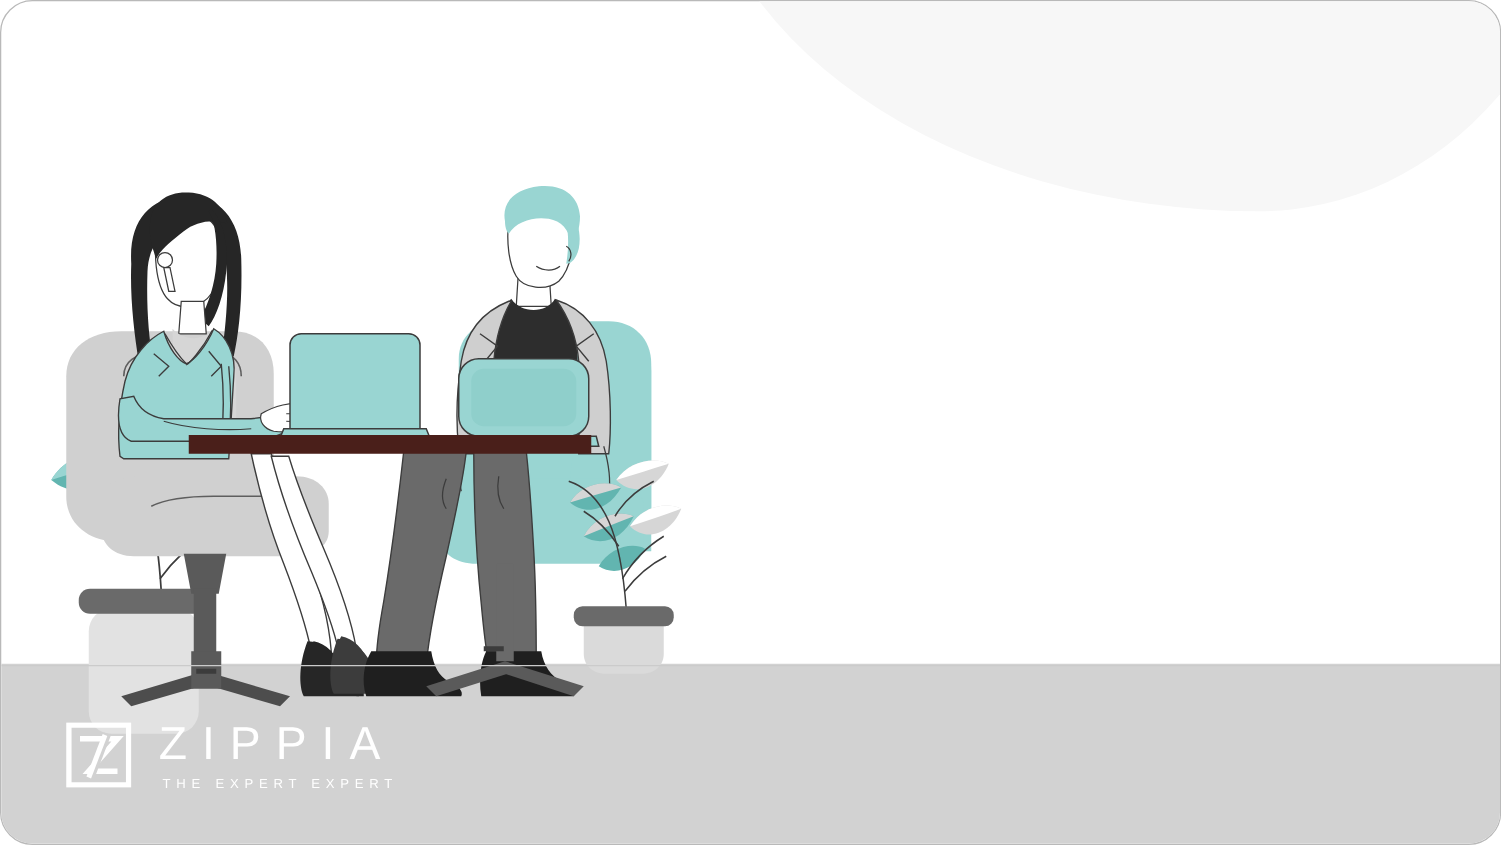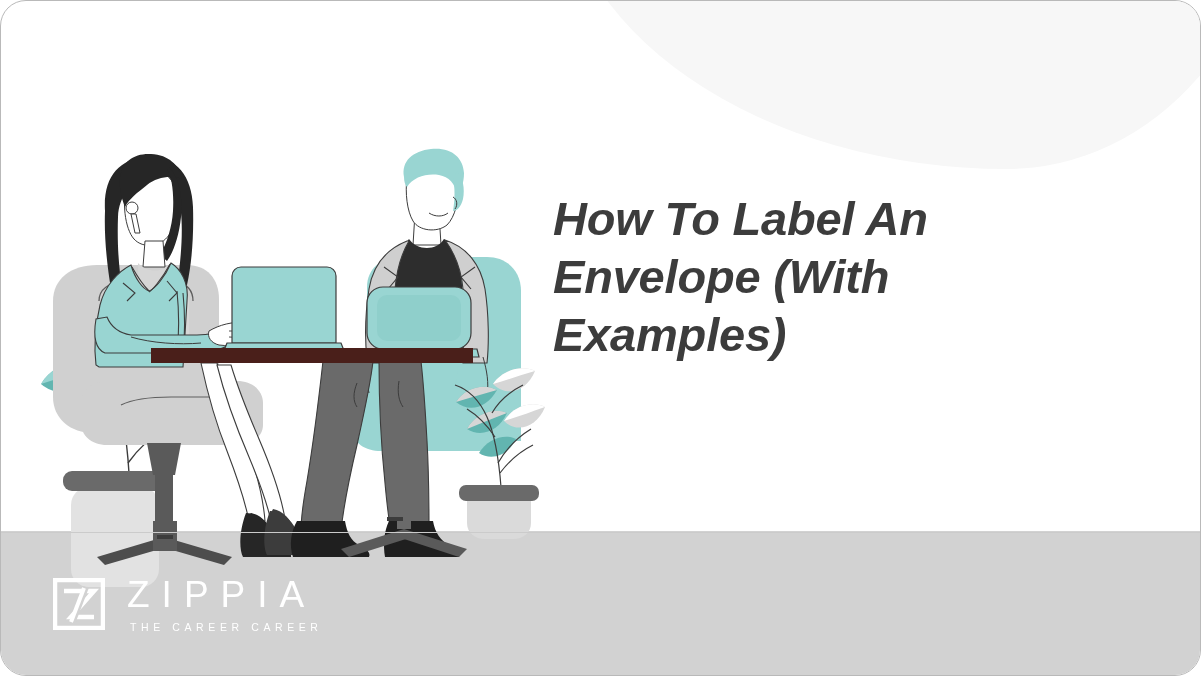--- a/index.html
+++ b/index.html
@@ -246,28 +246,27 @@
       </g>
       <g>
         <path d="M466,498 L530,498 L530,522 C530,532 522,538 512,538 L484,538 C474,538 466,532 466,522 Z" fill="#dadada"></path>
         <rect x="458" y="484" width="80" height="16" rx="7" fill="#6a6a6a"></rect>
       </g>
 
       <rect x="0" y="531" width="1201" height="1" fill="#cbcbcb"></rect>
     </g>
   </svg>
 
-  <h1 id="headline">How To Label An Envelope (With Examples)</h1>
 
   <div id="logo">
     <svg id="logo-mark" viewBox="0 0 52 52" xmlns="http://www.w3.org/2000/svg">
       <path d="M2,2 H50 V50 H2 Z" fill="none" stroke="#ffffff" stroke-width="4.5"></path>
       <path d="M11,13 H41 L18,39 H41" fill="none" stroke="#ffffff" stroke-width="4.5"></path>
       <path d="M33,9 L20,43" stroke="#d2d2d2" stroke-width="6" fill="none"></path>
       <path d="M31,10 L18,44" stroke="#ffffff" stroke-width="4" fill="none"></path>
     </svg>
     <div id="logo-word">
       <div id="logo-name">ZIPPIA</div>
-      <div id="logo-tag">THE CAREER CAREER</div>
+      <div id="logo-tag">THE EXPERT EXPERT</div>
     </div>
   </div>
 
 </div>
 
 </body></html>

